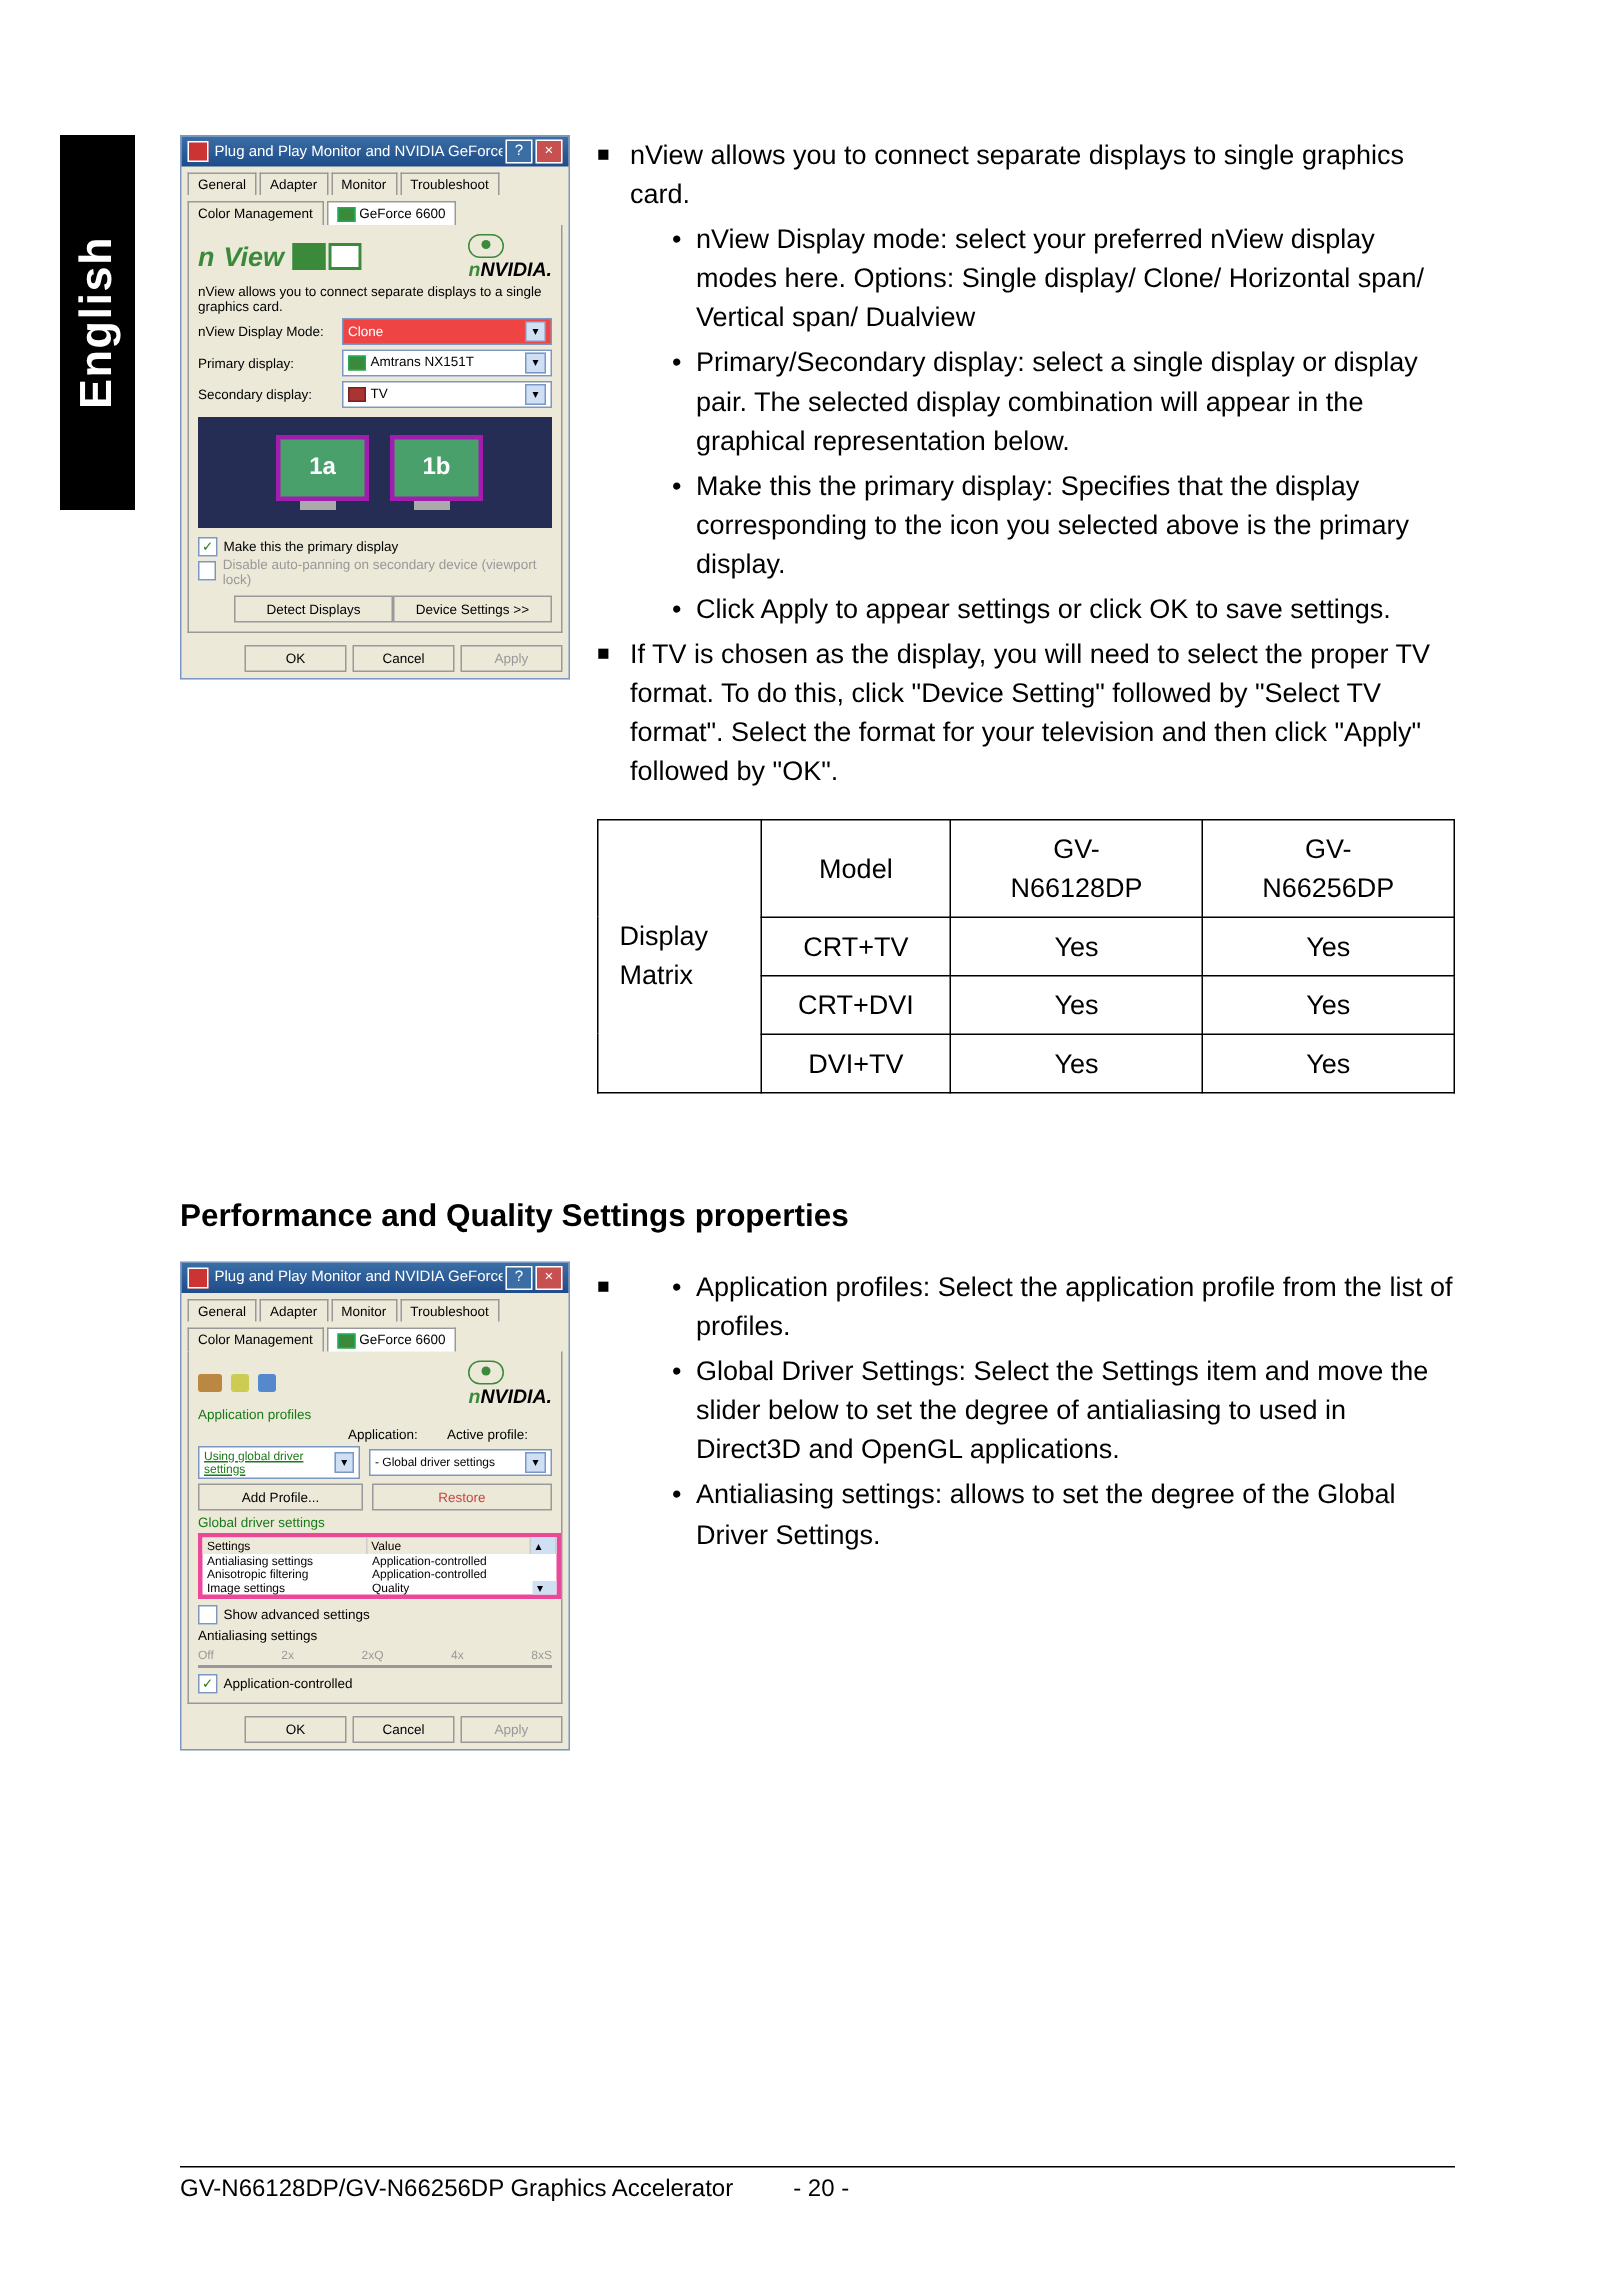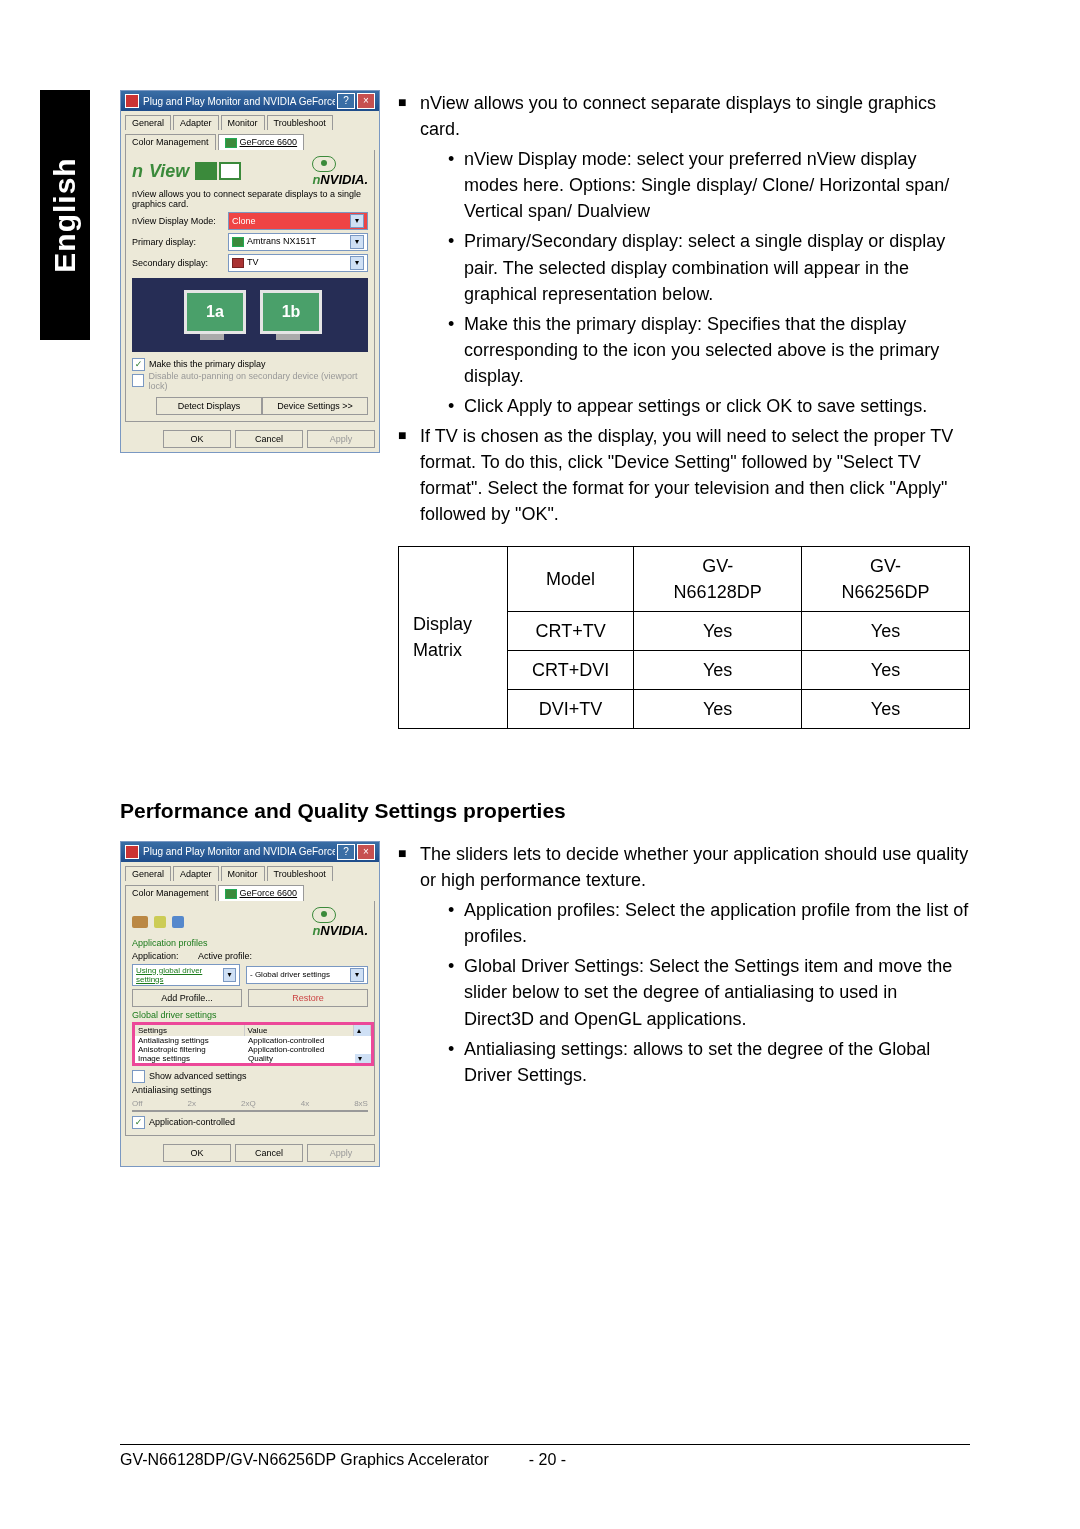--- a/index.html
+++ b/index.html
@@ -19,38 +19,38 @@
   .text-col ul ul li::before { content:"•"; position:absolute; left:0; top:0; }
   
   .winshot { width:258px; border:1px solid #7a98c2; background:#ece9d8; font-size:9px; color:#000; }
   .titlebar { background:linear-gradient(#3a6ea5,#1e4c8a); color:#fff; height:20px; display:flex; align-items:center; padding:0 4px; font-size:10px; }
   .titlebar .t-icon { width:12px;height:12px;background:#c33;margin-right:4px;border:1px solid #fff; }
   .titlebar .t-text { flex:1; white-space:nowrap; overflow:hidden; }
   .titlebar .t-btn { width:16px;height:14px;margin-left:2px;background:#c75050;border:1px solid #fff;color:#fff;display:flex;align-items:center;justify-content:center;font-size:10px;line-height:1; }
   .titlebar .t-help { background:#3a6ea5; }
   .tabs { display:flex; flex-wrap:wrap; padding:4px 4px 0 4px; }
   .tab { border:1px solid #999; border-bottom:none; background:#ece9d8; padding:2px 6px; margin-right:2px; font-size:9px; }
-  .tab.active { background:#fff; font-weight:normal;text-decoration:underline; }
+  .tab.active { background:#fff; font-weight:normal; }
   .panel { background:#ece9d8; border:1px solid #999; border-top:none; margin:0 4px 4px 4px; padding:6px; box-sizing:border-box; }
   .nv-logo { display:flex; align-items:center; justify-content:space-between; }
   .nv-left { display:flex; align-items:center; gap:6px; }
   .nv-view { font-style:italic; font-weight:bold; font-size:18px; color:#3b8a3b; }
   .monbox { display:flex; gap:2px; }
   .mon { width:18px;height:14px;border:2px solid #3b8a3b;background:#3b8a3b; }
   .nv-eye { width:22px;height:14px;border:1px solid #3b8a3b;border-radius:10px;position:relative; }
   .nv-eye::after{content:"";position:absolute;left:8px;top:3px;width:6px;height:6px;border-radius:50%;background:#3b8a3b;}
   .nv-brand { font-style:italic; font-weight:bold; font-size:13px; }
-  .row { display:flex; align-items:center; margin:3px 0; gap:6px; }
+  .row { display:flex; align-items:center; margin:3px 0; gap:6px;justify-content:flex-end; }
   .lbl { width:90px; font-size:9px; }
   .sel { flex:1; border:1px solid #7a98c2; background:#fff; padding:1px 3px; display:flex; align-items:center; justify-content:space-between; }
   .sel.active { background:#ef4444; color:#fff; }
   .sel .arrow { width:12px;height:12px;background:#cfe0f5;color:#000;display:flex;align-items:center;justify-content:center;font-size:8px;border:1px solid #7a98c2; }
   .disp-area { background:#262d55; margin:6px 0; padding:12px; display:flex; justify-content:center; gap:20px; }
   .mon-big { width:56px; text-align:center; }
-  .mon-screen { width:56px;height:38px;background:#4aa06a;border:3px solid #e5e5e5;color:#fff;display:flex;align-items:center;justify-content:center;font-size:16px;font-weight:bold; }
+  .mon-screen { width:56px;height:38px;background:#4aa06a;border:3px solid #a21caf;color:#fff;display:flex;align-items:center;justify-content:center;font-size:16px;font-weight:bold; }
   .mon-base { height:6px;background:#aaa;margin:0 16px; }
   .chk { display:flex;align-items:center;gap:4px; }
   .chk .box { width:11px;height:11px;border:1px solid #7a98c2;background:#fff;display:flex;align-items:center;justify-content:center;color:#2a7a2a;font-size:9px;line-height:1; }
   .btnrow { display:flex; margin-top:6px;margin-left:24px; }
   .wbtn { flex:1;border:1px solid #999;background:#ece9d8;padding:3px 4px;text-align:center;font-size:9px; }
   .dlg-btns { display:flex; gap:4px; justify-content:flex-end; padding:4px; }
   .dlg-btns .wbtn { flex:0 0 58px; }
   .dlg-btns .disabled { color:#999; }
   .matrix { border-collapse:collapse; margin-top:18px; font-size:18px; }
   .matrix td,.matrix th { border:1px solid #000; padding:6px 24px; text-align:center; font-weight:normal; }
@@ -302,21 +302,21 @@
         </div>
         <div class="dlg-btns">
           <div class="wbtn">OK</div>
           <div class="wbtn">Cancel</div>
           <div class="wbtn disabled">Apply</div>
         </div>
       </div>
     </div>
     <div class="text-col">
       <ul>
-        <li><span>The sliders lets to decide whether your application should use quality or high performance texture.</span>
+        <li>
           <ul>
             <li>Application profiles: Select the application profile from the list of profiles.</li>
             <li>Global Driver Settings: Select the Settings item and move the slider below to set the degree of antialiasing to used in Direct3D and OpenGL applications.</li>
             <li>Antialiasing settings: allows to set the degree of the Global Driver Settings.</li>
           </ul>
         </li>
       </ul>
     </div>
   </div>
 

